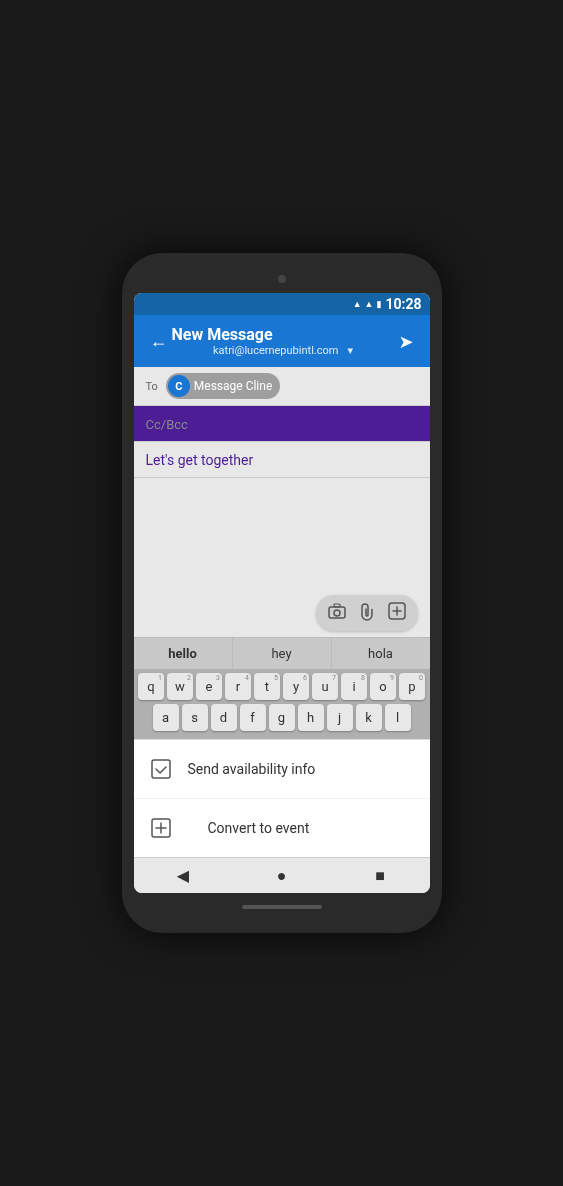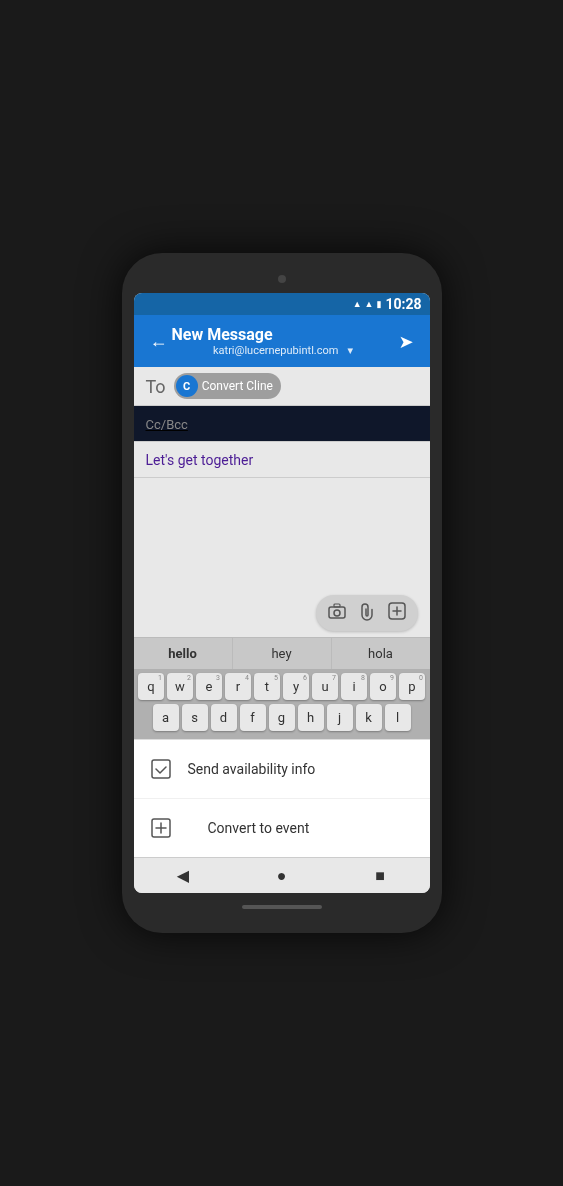--- a/index.html
+++ b/index.html
@@ -149,21 +149,21 @@
     .to-row {
       display: flex;
       align-items: center;
       padding: 6px 12px;
       border-bottom: 1px solid #ccc;
       background: #e8e8e8;
     }
 
     .to-label {
       color: #666;
-      font-size: 18px;
+      font-size: 11px;
       margin-right: 8px;
     }
 
     .recipient-chip {
       display: flex;
       align-items: center;
       background: #9e9e9e;
       border-radius: 16px;
       padding: 2px 8px 2px 2px;
       gap: 4px;
@@ -183,22 +183,21 @@
     }
 
     .recipient-name {
       color: white;
       font-size: 12px;
     }
 
     .cc-row {
       padding: 8px 12px;
       border-bottom: 1px solid #ccc;
-      background: #0f172a;
-      text-decoration: underline;
+      background: #4c1d95;
     }
 
     .cc-label {
       color: #888;
       font-size: 13px;
     }
 
     .subject-row {
       padding: 8px 12px;
       border-bottom: 1px solid #ccc;
@@ -384,21 +383,21 @@
       </div>
       <span class="header-send-btn">➤</span>
     </div>
 
     <div class="compose-area">
 
       <div class="to-row">
         <span class="to-label">To</span>
         <div class="recipient-chip">
           <div class="recipient-avatar">C</div>
-          <span class="recipient-name">Convert Cline</span>
+          <span class="recipient-name">Message Cline</span>
         </div>
       </div>
 
       <div class="cc-row">
         <span class="cc-label">Cc/Bcc</span>
       </div>
 
       <div class="subject-row">
         <span class="subject-text">Let's get together</span>
       </div>

